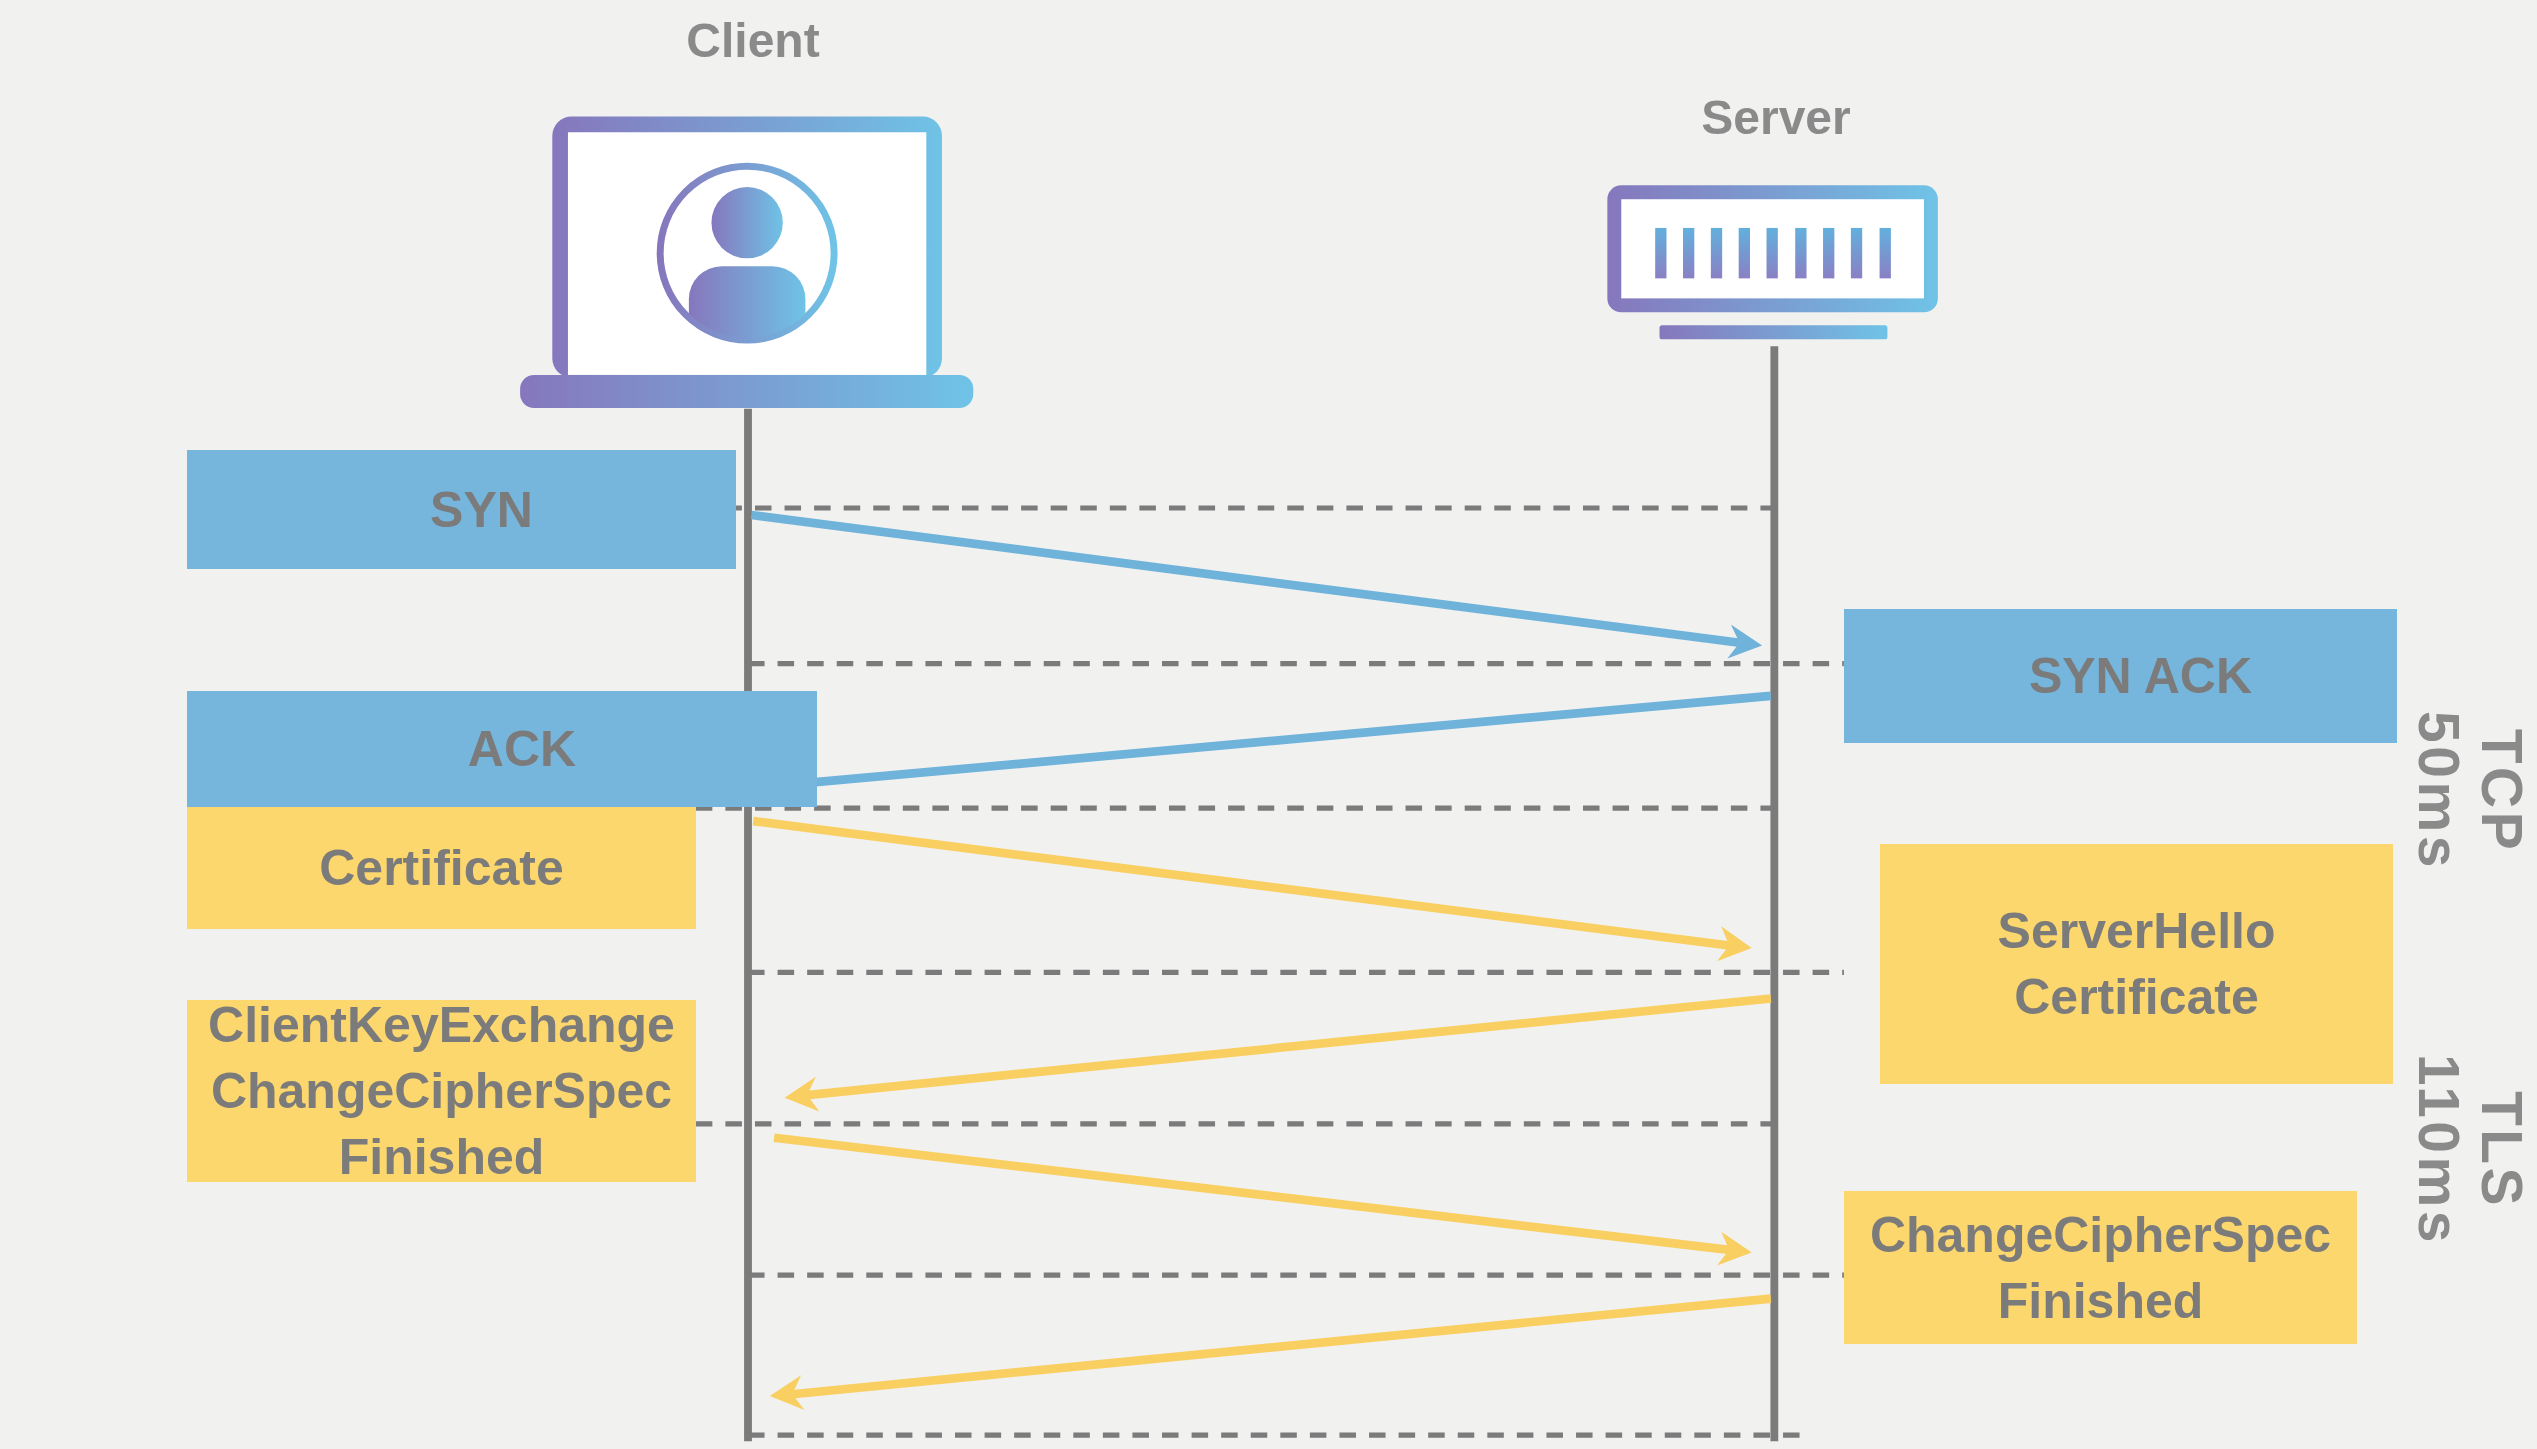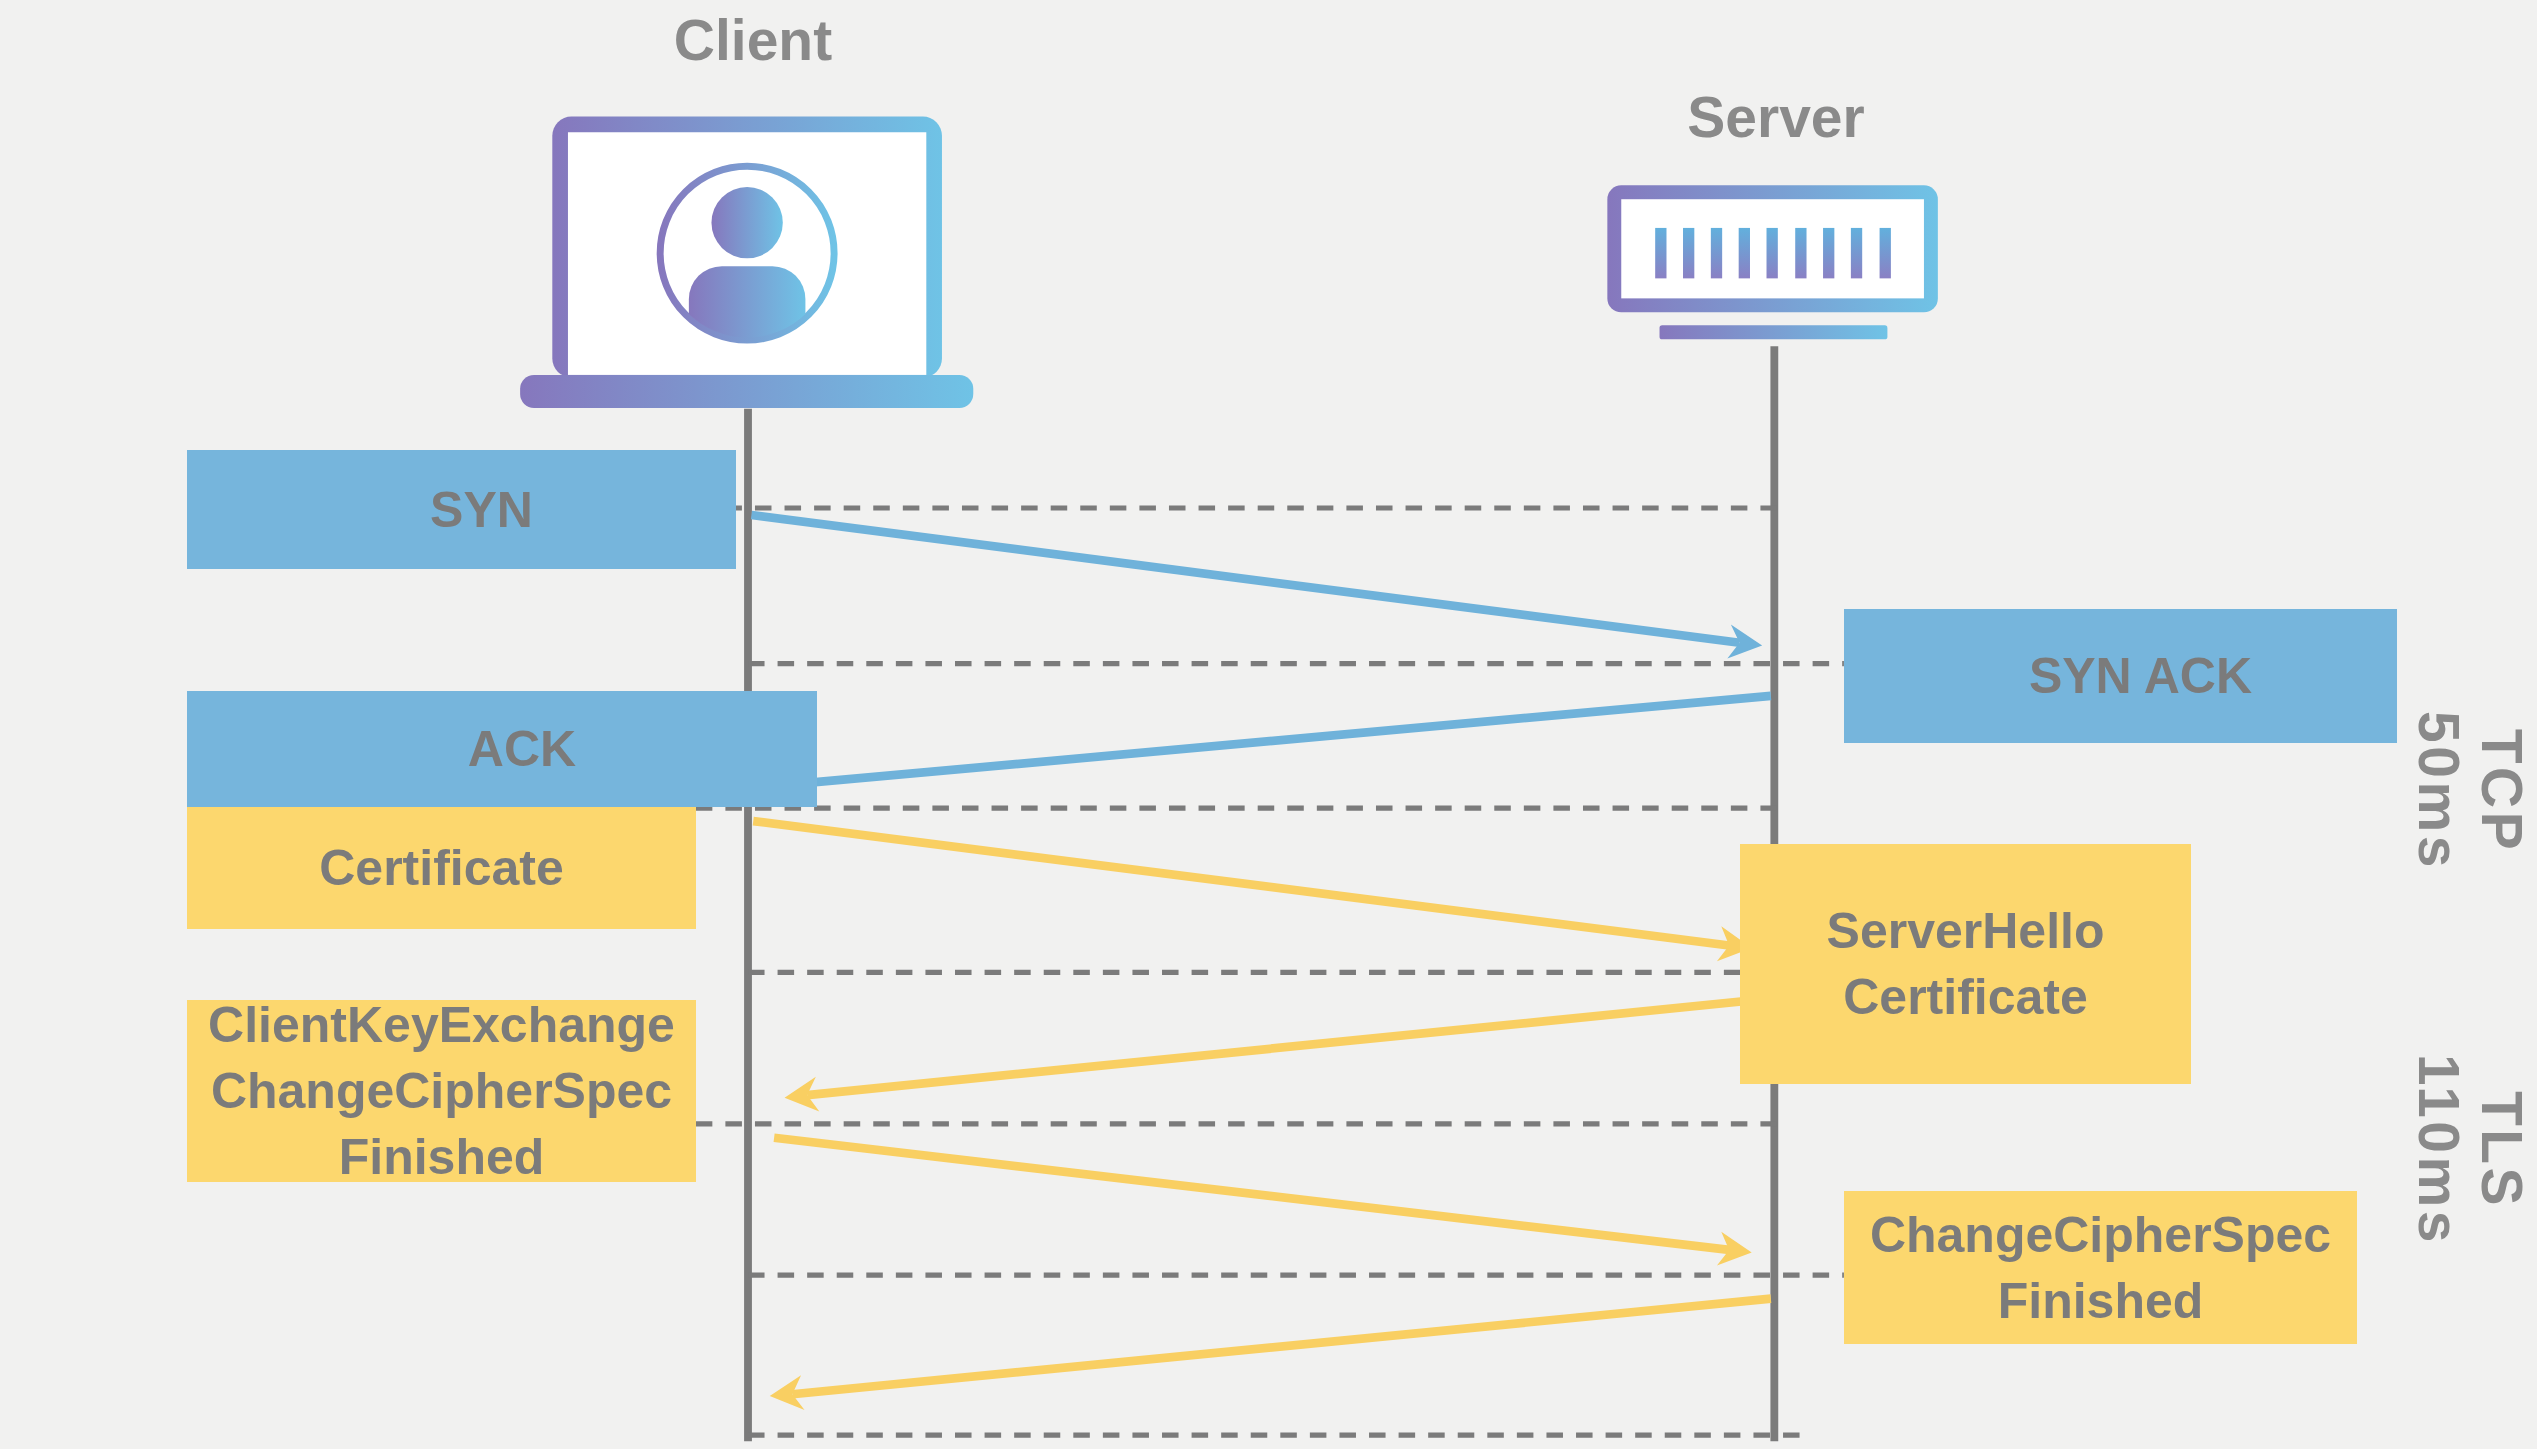--- a/index.html
+++ b/index.html
@@ -7,40 +7,40 @@
     position:relative;
     width:2538px;height:1450px;
     background:#f1f1f0;
     overflow:hidden;
     font-family:"Liberation Sans", sans-serif;
   }
   svg.layer{position:absolute;left:0;top:0;width:2538px;height:1450px;}
   .actor-label{
     position:absolute;
     transform:translate(-50%,-50%);
-    font-size:57px;font-weight:bold;color:#8a8a8a;
+    font-size:48px;font-weight:bold;color:#8a8a8a;
     white-space:nowrap;
   }
   #label-client{left:753px;top:40px;}
   #label-server{left:1776px;top:117px;}
   .box{
     position:absolute;
     display:flex;flex-direction:column;
     align-items:center;justify-content:center;
     font-size:50px;font-weight:bold;color:#7b7b7b;
     text-align:center;line-height:66px;
   }
   .box.blue{background:#76b5dc;padding-left:40px;}
   .box.yellow{background:#fcd76e;}
   #box-syn{left:187px;top:450px;width:509px;height:119px;}
   #box-ack{left:187px;top:691px;width:590px;height:116px;}
   #box-clienthello{left:187px;top:807px;width:509px;height:122px;}
   #box-clientkeyexchange{left:187px;top:1000px;width:509px;height:182px;}
   #box-synack{left:1844px;top:609px;width:513px;height:134px;}
-  #box-serverhello{left:1740px;top:844px;width:451px;height:240px;}
+  #box-serverhello{left:1880px;top:844px;width:513px;height:240px;}
   #box-changecipherspec{left:1844px;top:1191px;width:513px;height:153px;}
   .phase-label{
     position:absolute;
     transform:translate(-50%,-50%) rotate(90deg);
     font-size:57px;font-weight:bold;color:#8a8a8a;
     letter-spacing:3.5px;line-height:63px;
     text-align:center;white-space:nowrap;
   }
   #phase-tcp{left:2470px;top:791px;}
   #phase-tls{left:2470px;top:1150px;}

